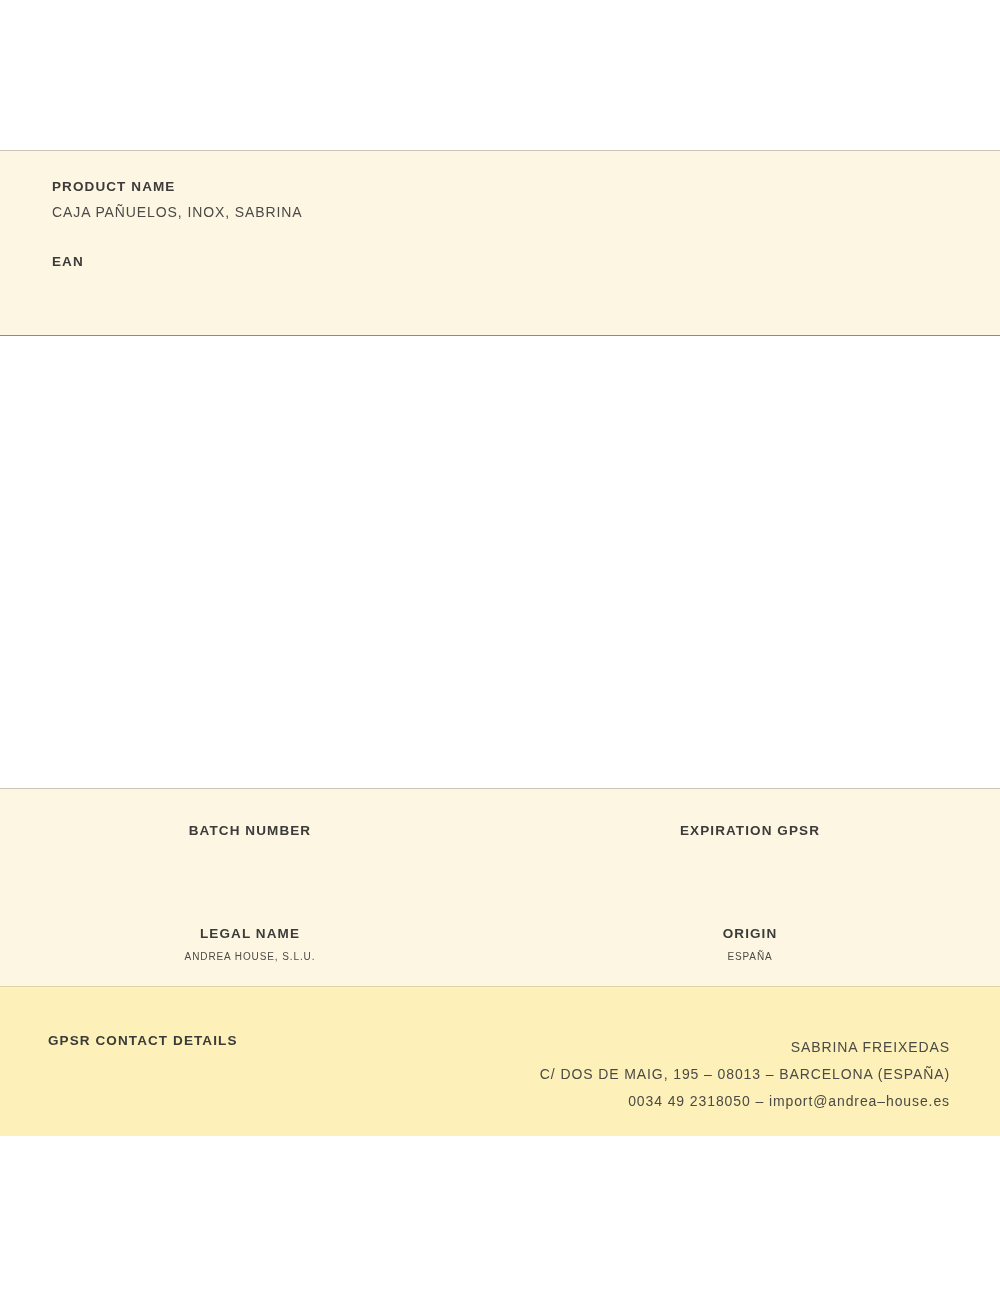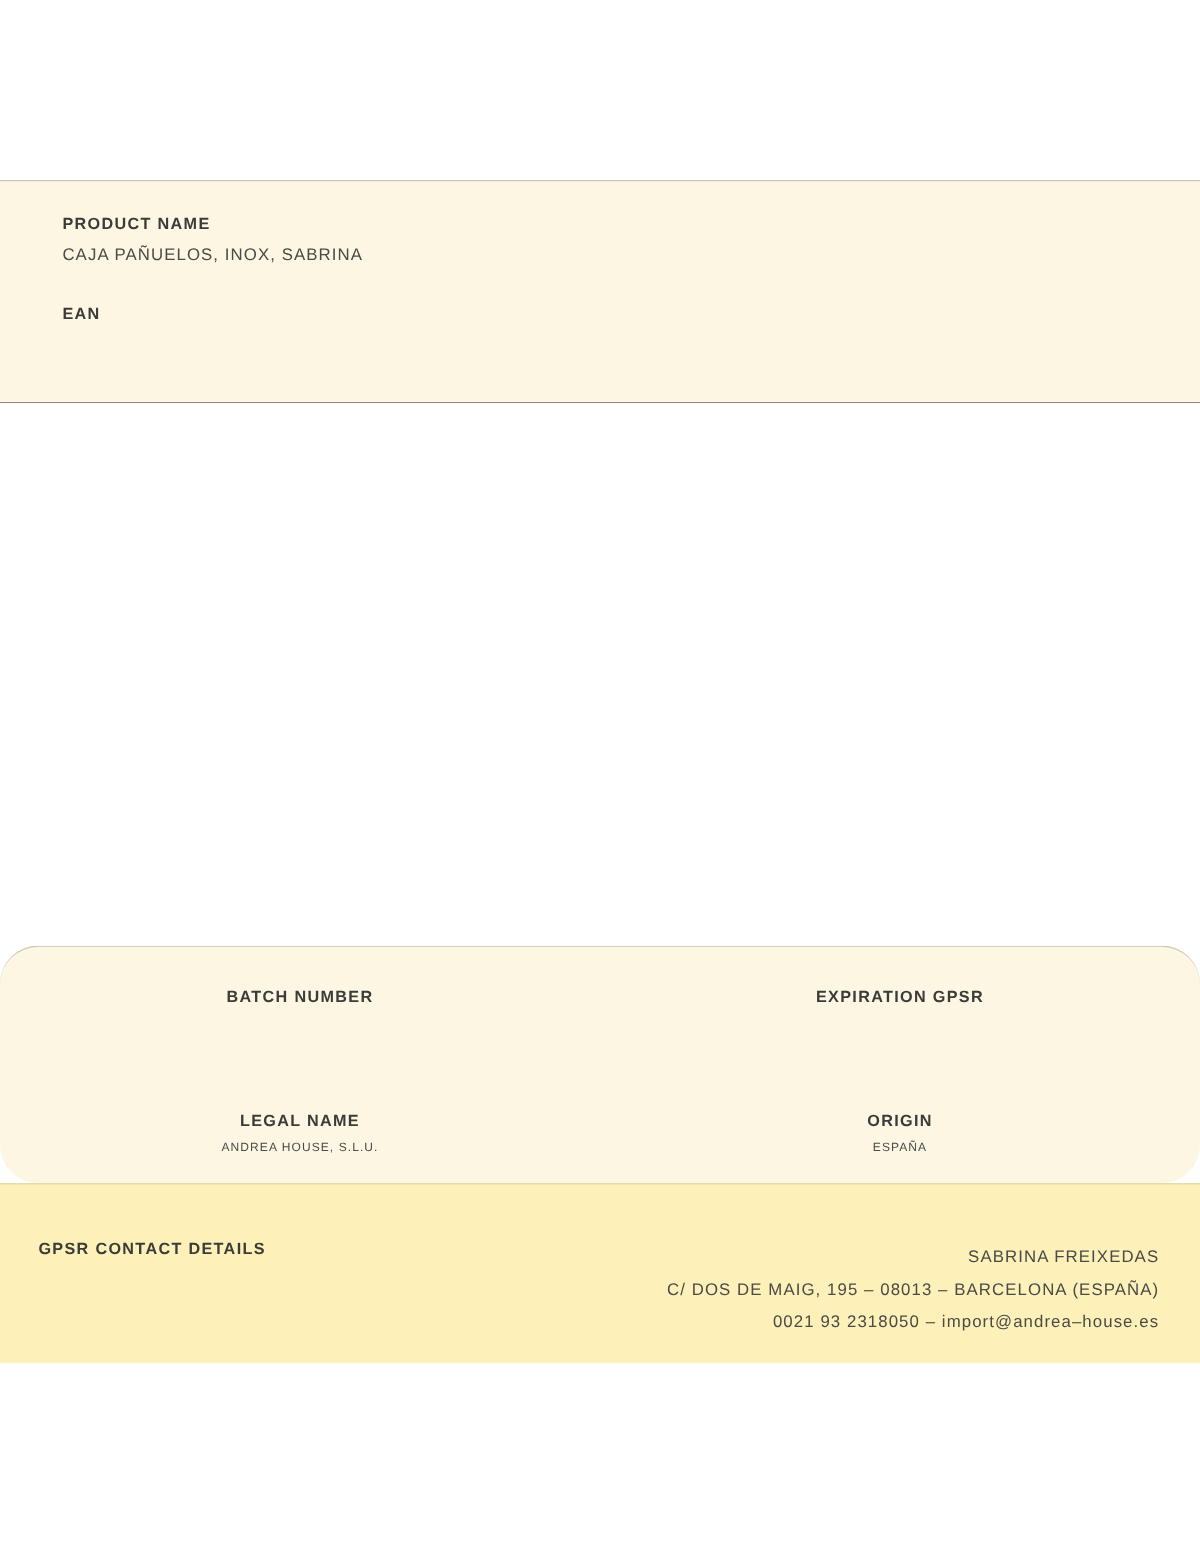--- a/index.html
+++ b/index.html
@@ -66,21 +66,20 @@
   
   .meta-block {
     position: absolute;
     top: 788px;
     left: 0;
     width: 1000px;
     height: 198px;
     background: #fdf6e3;
     border-top: 1px solid #c9c4b4;
     box-sizing: border-box;
-    border-radius: 32px;
   }
   .meta-grid {
     display: grid;
     grid-template-columns: 1fr 1fr;
     text-align: center;
     padding-top: 34px;
   }
   .meta-grid .cell-label {
     font-size: 13.5px;
     font-weight: bold;
@@ -99,21 +98,21 @@
   
   .gpsr-block {
     position: absolute;
     top: 986px;
     left: 0;
     width: 1000px;
     height: 150px;
     background: #fdf0b8;
     border-top: 1px solid #ded4a6;
     box-sizing: border-box;
-    padding: 0 32px;
+    padding: 0 48px;
   }
   .gpsr-inner {
     display: flex;
     justify-content: space-between;
     align-items: flex-start;
     padding-top: 46px;
   }
   .gpsr-label {
     font-size: 13.5px;
     font-weight: bold;
@@ -175,20 +174,20 @@
       <div class="cell-value">ESPAÑA</div>
     </div>
   </div>
 
   <div class="gpsr-block">
     <div class="gpsr-inner">
       <div class="gpsr-label">GPSR CONTACT DETAILS</div>
       <div class="gpsr-lines">
         <div>SABRINA FREIXEDAS</div>
         <div>C/ DOS DE MAIG, 195 – 08013 – BARCELONA (ESPAÑA)</div>
-        <div>0021 93 2318050 – import@andrea–house.es</div>
+        <div>0034 49 2318050 – import@andrea–house.es</div>
       </div>
     </div>
   </div>
 
   <div class="bottom-blank"></div>
 
 </div>
 
 </body></html>

